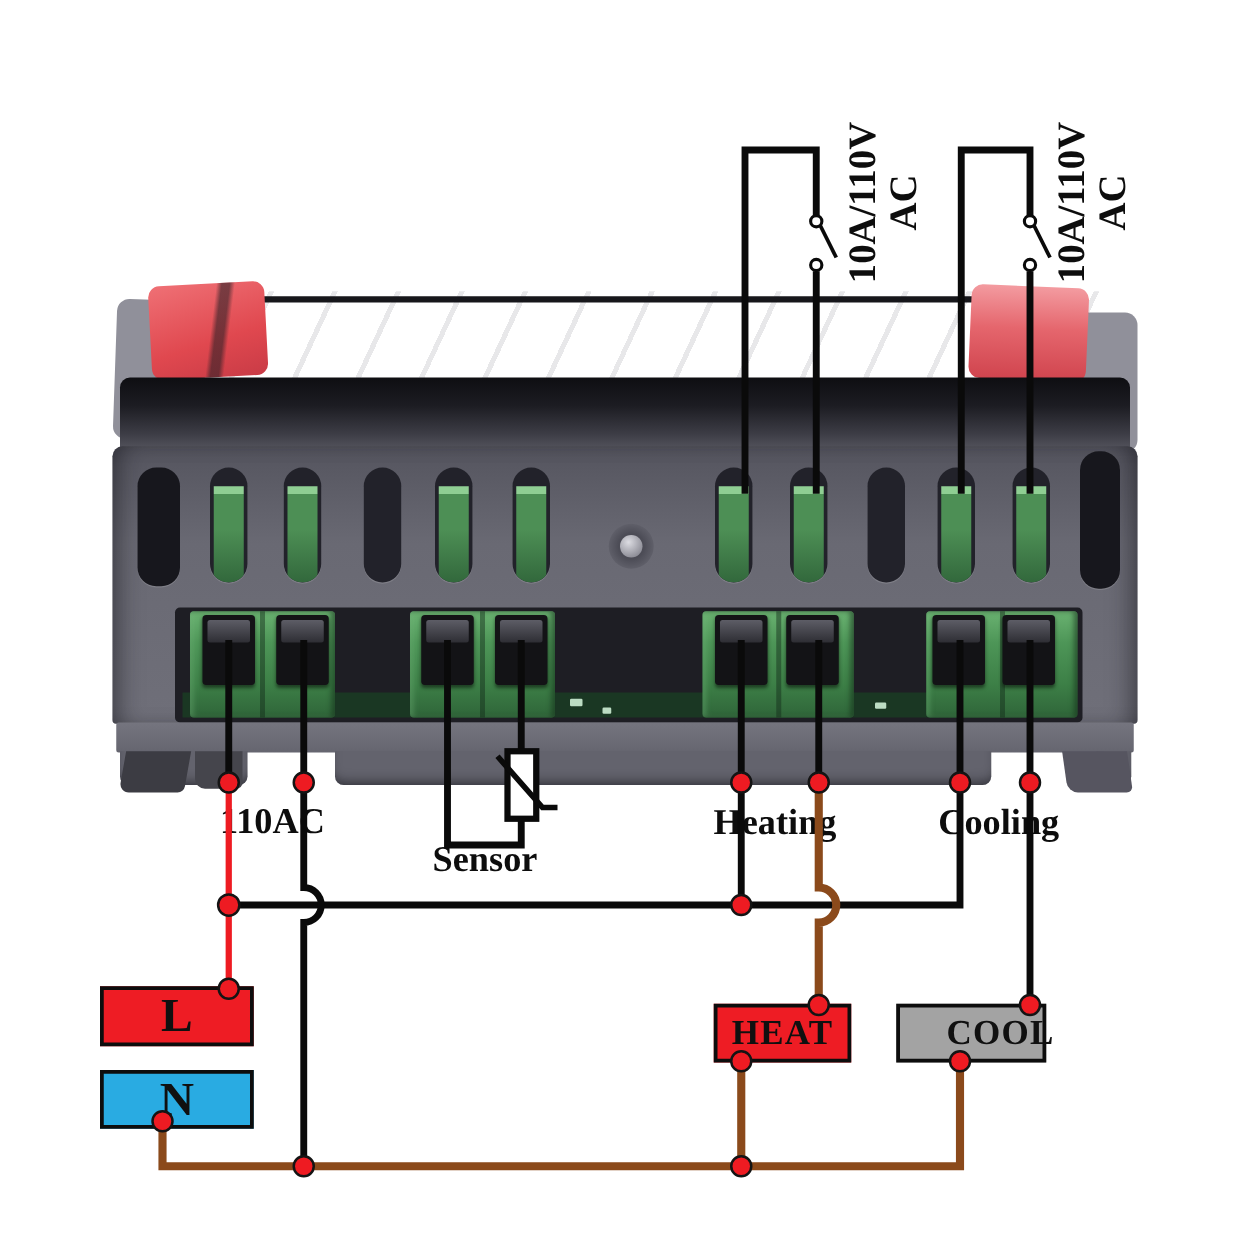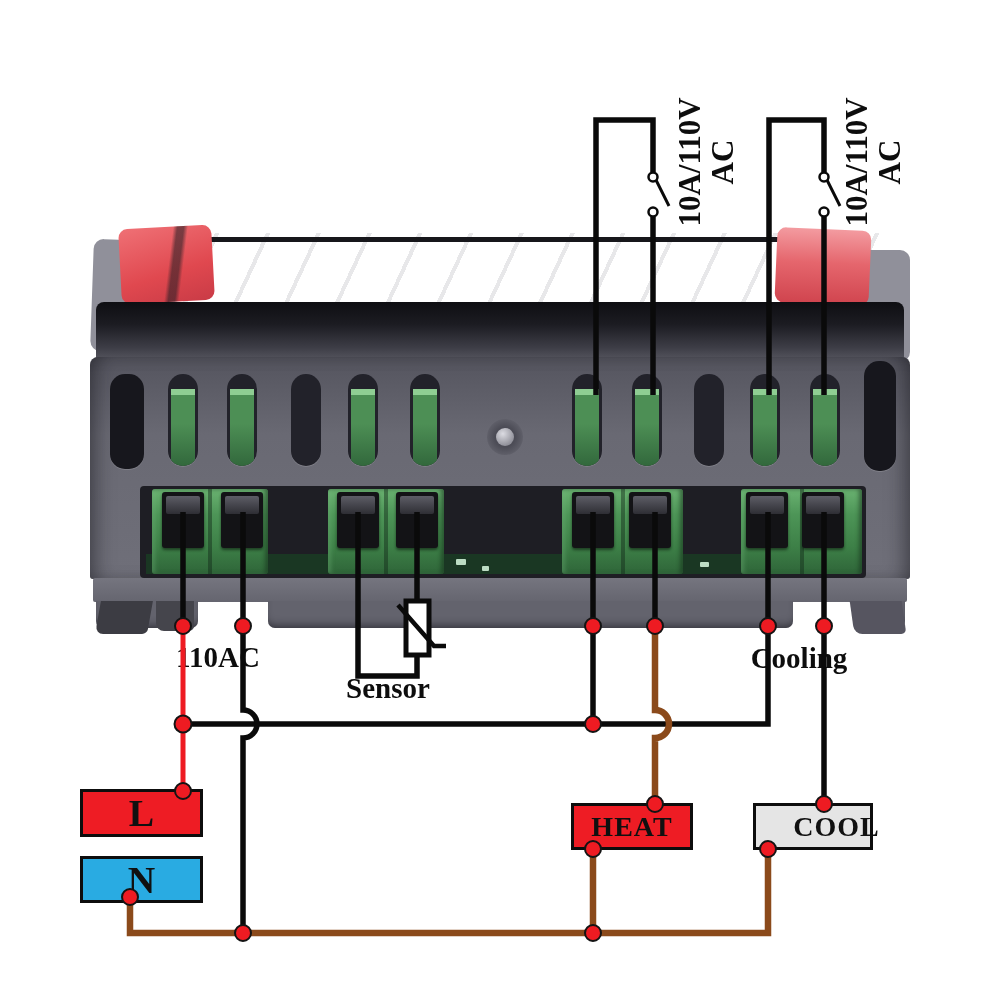--- a/index.html
+++ b/index.html
@@ -161,35 +161,36 @@
     <div class="abs lip" style="left:877px;width:28px;"></div>
     <div class="abs foot" style="left:98px;width:52px;height:33px;background:#3c3c43;transform:skewX(-10deg);"></div>
     <div class="abs foot" style="left:156px;width:38px;height:30px;background:#45454c;"></div>
     <div class="abs foot" style="left:852px;width:52px;height:33px;background:#565560;transform:skewX(8deg);"></div>
   </div>
 
   <div class="abs lbl" style="left:98px;top:641px;width:240px;">
     <div>110AC</div>
   </div>
   <div class="abs lbl" style="left:288px;top:672px;width:200px;">Sensor</div>
+  <div class="abs lbl" style="left:520px;top:642px;width:200px;">Heating</div>
   <div class="abs lbl" style="left:699px;top:642px;width:200px;">Cooling</div>
 
   <div class="abs lbl-rot" style="left:631px;top:129px;">
     <div>10A/110V</div>
     <div>AC</div>
   </div>
   <div class="abs lbl-rot" style="left:798px;top:129px;">
     <div>10A/110V</div>
     <div>AC</div>
   </div>
 
   <div class="abs cbox big" style="left: 80px; top: 789px; width: 123px; height: 48px; background: rgb(238, 28, 36);">L</div>
   <div class="abs cbox big" style="left: 80px; top: 856px; width: 123px; height: 47px; background: rgb(41, 171, 226);">N</div>
-  <div class="abs cbox small" style="left: 571px; top: 803px; width: 122px; height: 47px; background: rgb(238, 28, 36);">HEAT</div>
-  <div class="abs cbox small" style="left: 753px; top: 803px; width: 120px; height: 47px; background: #e5e5e5; padding-left: 47px;">COOL</div>
+  <div class="abs cbox small" style="left: 571px; top: 803px; width: 110px; height: 47px; background: rgb(238, 28, 36);">HEAT</div>
+  <div class="abs cbox small" style="left: 717px; top: 803px; width: 120px; height: 47px; background: #a3a3a3; padding-left: 47px;">COOL</div>
 
   <svg class="abs" style="left:0;top:0;" width="1000" height="1000" viewBox="0 0 1000 1000" fill="none">
 
     <g stroke="var(--wire-black)" stroke-width="5.5">
       <path d="M596 395 V120 H653 V172"></path>
       <path d="M653 217 V395"></path>
       <path d="M656 180 L669 206" stroke-width="3"></path>
       <circle cx="653" cy="177" r="4.5" fill="#ffffff" stroke-width="2.5"></circle>
       <circle cx="653" cy="212" r="4.5" fill="#ffffff" stroke-width="2.5"></circle>
     </g>

